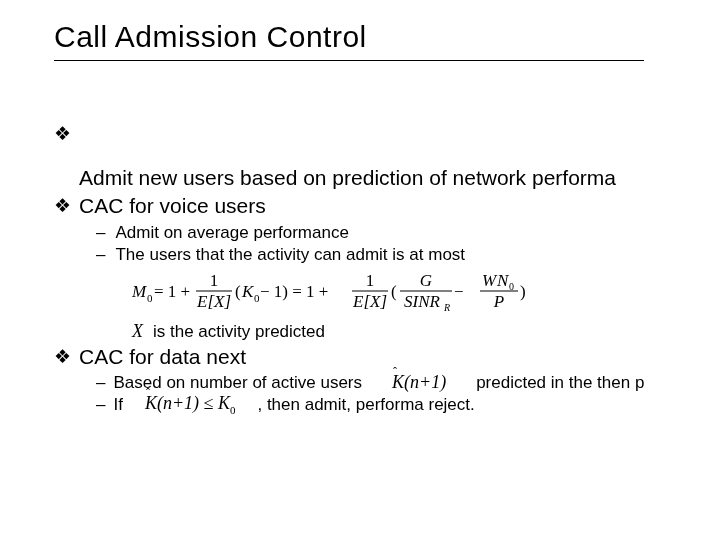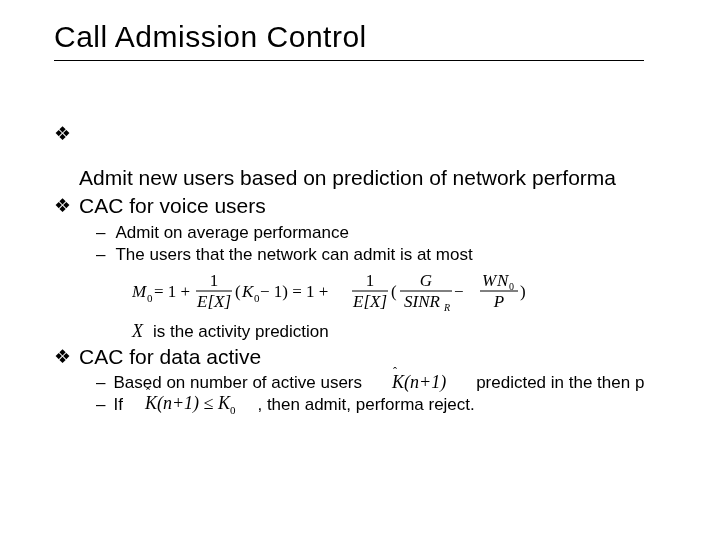--- a/index.html
+++ b/index.html
@@ -130,21 +130,21 @@
     <span>CAC for voice users</span>
   </div>
 
   <div class="bullet-sub">
     <span class="sym">–</span>
     <span>Admit on average performance</span>
   </div>
 
   <div class="bullet-sub">
     <span class="sym">–</span>
-    <span>The users that the network can admit is at most</span>
+    <span>The users that the activity can admit is at most</span>
   </div>
 
   <div class="formula-row">
     <svg class="formula-svg" width="520" height="44" viewBox="0 0 520 44">
       <g font-family="Times New Roman, serif" font-size="17">
         <text x="0" y="26" font-style="italic">M</text>
         <text x="15" y="31" font-size="11">0</text>
         <text x="22" y="26"> = 1 + </text>
         <text x="82" y="15" text-anchor="middle">1</text>
         <line x1="64" y1="20" x2="100" y2="20" stroke="#000" stroke-width="1"></line>
@@ -167,26 +167,26 @@
         <text x="377" y="19" font-size="10">0</text>
         <line x1="348" y1="20" x2="386" y2="20" stroke="#000" stroke-width="1"></line>
         <text x="367" y="36" text-anchor="middle" font-style="italic">P</text>
         <text x="388" y="26">)</text>
       </g>
     </svg>
   </div>
 
   <div class="indicator-row">
     <span class="math-inline">X</span>
-    <span>is the activity prediction</span>
+    <span>is the activity predicted</span>
   </div>
 
   <div class="bullet-main">
     <span class="sym">❖</span>
-    <span>CAC for data active</span>
+    <span>CAC for data next</span>
   </div>
 
   <div class="sub3-wrap">
     <div class="sub3-line1">
       <span class="sym">–</span>
       <span>Based on number of active users</span>
       <span style="width:14px"></span>
       <span class="hat-k"><span class="hat">ˆ</span><span>K(n+1)</span></span>
       <span style="width:14px"></span>
       <span>predicted in the then p</span>

